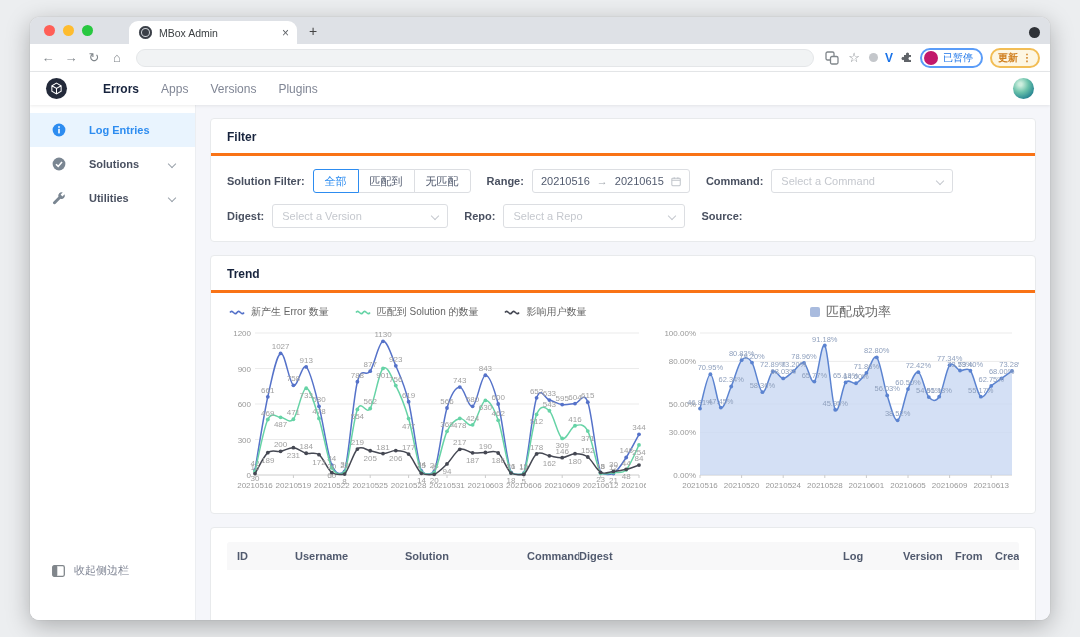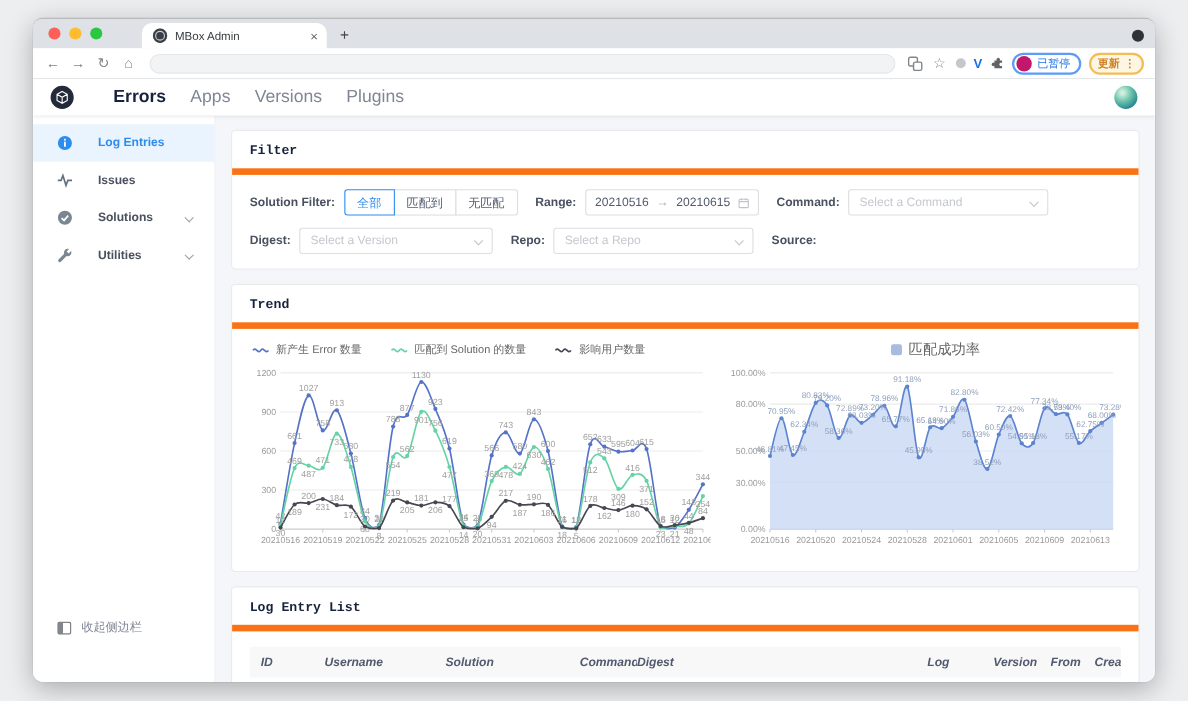--- a/index.html
+++ b/index.html
@@ -34,40 +34,40 @@
   .chip { height:20px; border-radius:11px; display:flex; align-items:center; font-size:10px; }
   .profile-chip { border:2px solid #5a9cf8; padding:0 8px 0 2px; gap:5px; color:#1a73e8; }
   .profile-ava { width:14px; height:14px; border-radius:50%; background:#c2186b; }
   .update-pill { border:2px solid #f2bd55; background:#fdf6e3; padding:0 6px; gap:4px; color:#d07f1f; font-weight:bold; }
 
   
   .appnav { height:33px; background:#fff; display:flex; align-items:center; padding:0 16px;
             box-shadow:0 1px 3px rgba(0,0,0,.08); position:relative; z-index:5; flex:none; }
   .logo { width:21px; height:21px; border-radius:50%; background:#232a3a; display:flex;
           align-items:center; justify-content:center; margin-right:36px; }
-  .nav-item { font-size:16px; color:#808695; margin-right:22px; }
+  .nav-item { font-size:12px; color:#808695; margin-right:22px; }
   .nav-item.active { color:#17233d; font-weight:bold; }
   .user-avatar { width:21px; height:21px; border-radius:50%; margin-left:auto;
     background:radial-gradient(circle at 35% 30%, #cdeede 8%, #6cc3ab 40%, #2e8d95 72%, #23536b); }
 
   
   .content { flex:1; display:flex; min-height:0; background:#f5f6fa; }
   .sidebar { width:166px; background:#fff; border-right:1px solid #eceef1; position:relative; padding-top:8px; flex:none; }
   .side-item { height:34px; display:flex; align-items:center; gap:23px; padding-left:22px;
                font-size:11px; font-weight:600; color:#495060; position:relative; }
   .side-item.active { color:#2d8cf0; background:#e9f4fe; }
   .side-item .chev { position:absolute; right:20px; top:14px; }
   .chev { width:6px; height:6px; border-right:1.4px solid #9aa2ab; border-bottom:1.4px solid #9aa2ab;
           transform:rotate(45deg); display:inline-block; }
   .collapse-row { position:absolute; left:22px; bottom:42px; display:flex; align-items:center; gap:9px;
                   font-size:11px; color:#808695; }
 
   .main { flex:1; padding:13px 14px; overflow:hidden; min-width:0; }
   .card { background:#fff; border:1px solid #e8eaec; border-radius:4px; margin-bottom:13px; }
-  .card-head { padding:8px 16px; border-bottom:6px solid #f97316;font-family:Liberation Mono, monospace; }
+  .card-head { padding:8px 16px; border-bottom:3px solid #f97316; }
   .card-title { font-size:12px; font-weight:bold; color:#17233d; }
   .card-body { padding:13px 16px; }
 
   
   .f-row { display:flex; align-items:center; flex-wrap:nowrap; }
   .f-row + .f-row { margin-top:11px; }
   .f-label { font-size:11px; color:#495060; font-weight:600; margin:0 8px 0 0; white-space:nowrap; }
   .f-group { display:flex; align-items:center; margin-right:16px; }
   .radio-group { display:flex; }
   .radio { height:24px; padding:0 11px; display:flex; align-items:center; font-size:11px;
@@ -90,21 +90,21 @@
   .legend-item { display:flex; align-items:center; gap:6px; font-size:10px; color:#666; }
   .legend-right { margin-left:auto; margin-right:128px; display:flex; align-items:center; gap:6px;
                   font-size:13px; color:#666; }
   .legend-sq { width:10px; height:10px; border-radius:2px; background:#a9bbde; display:inline-block; }
   .charts-row { display:flex; gap:10px; }
   svg text { font-family:"Liberation Sans", sans-serif; }
 
   
   .thead { display:flex; background:#f8f8f9; height:28px; align-items:center; padding-left:10px;
            border-radius:3px 3px 0 0; overflow:hidden; }
-  .th { font-size:11px; font-weight:bold; color:#515a6e; white-space:nowrap; overflow:hidden; flex:none;font-style:italic; }
+  .th { font-size:11px; font-weight:bold; color:#515a6e; white-space:nowrap; overflow:hidden; flex:none; }
   .th:nth-child(1){width:58px}.th:nth-child(2){width:110px}.th:nth-child(3){width:122px}
   .th:nth-child(4){width:52px}.th:nth-child(5){width:264px}.th:nth-child(6){width:60px}
   .th:nth-child(7){width:52px}.th:nth-child(8){width:40px}
   .th:nth-child(9){flex:1 1 auto; min-width:40px}
 </style>
 </head>
 <body>
 
 <div class="stage">
 <div class="window">
@@ -170,26 +170,20 @@
   <div class="content">
 
     <aside class="sidebar">
       <div class="side-item active">
         <svg width="14" height="14" viewBox="0 0 14 14">
               <circle cx="7" cy="7" r="6.4" fill="#2d8cf0"></circle>
               <rect x="6.2" y="5.8" width="1.6" height="4.6" fill="#fff"></rect>
               <rect x="6.2" y="3.2" width="1.6" height="1.6" fill="#fff"></rect>
             </svg>
         <span>Log Entries</span>
-      </div>
-      <div class="side-item">
-        <svg width="14" height="14" viewBox="0 0 14 14">
-              <path fill="none" stroke="#657180" stroke-width="1.5" d="M0.5 7h3l1.7-4.5 2.8 9L9.7 7h3.8"></path>
-            </svg>
-        <span>Issues</span>
       </div>
       <div class="side-item">
         <svg width="14" height="14" viewBox="0 0 14 14">
               <circle cx="7" cy="7" r="6.4" fill="#7a8692"></circle>
               <path fill="none" stroke="#fff" stroke-width="1.6" d="M4 7.2 6.2 9.4 10 5"></path>
             </svg>
         <span>Solutions</span>
         <span class="chev"></span>
       </div>
       <div class="side-item">
@@ -597,21 +591,20 @@
                   <text x="324.8" y="69.65859999999999" text-anchor="middle" font-size="7.5" fill="#8fa0bd">55.17%</text>
                   <text x="335.2" y="58.894999999999996" text-anchor="middle" font-size="7.5" fill="#8fa0bd">62.75%</text>
                   <text x="345.6" y="51.44" text-anchor="middle" font-size="7.5" fill="#8fa0bd">68.00%</text>
                   <text x="356" y="43.94239999999999" text-anchor="middle" font-size="7.5" fill="#8fa0bd">73.28%</text>
                 </svg>
           </div>
         </div>
       </section>
 
       <section class="card" style="height:200px;">
-        <div class="card-head"><span class="card-title">Log Entry List</span></div>
         <div class="card-body" style="padding:14px 16px;">
           <div class="thead">
             <span class="th">ID</span>
             <span class="th">Username</span>
             <span class="th">Solution</span>
             <span class="th">Command</span>
             <span class="th">Digest</span>
             <span class="th">Log</span>
             <span class="th">Version</span>
             <span class="th">From</span>

